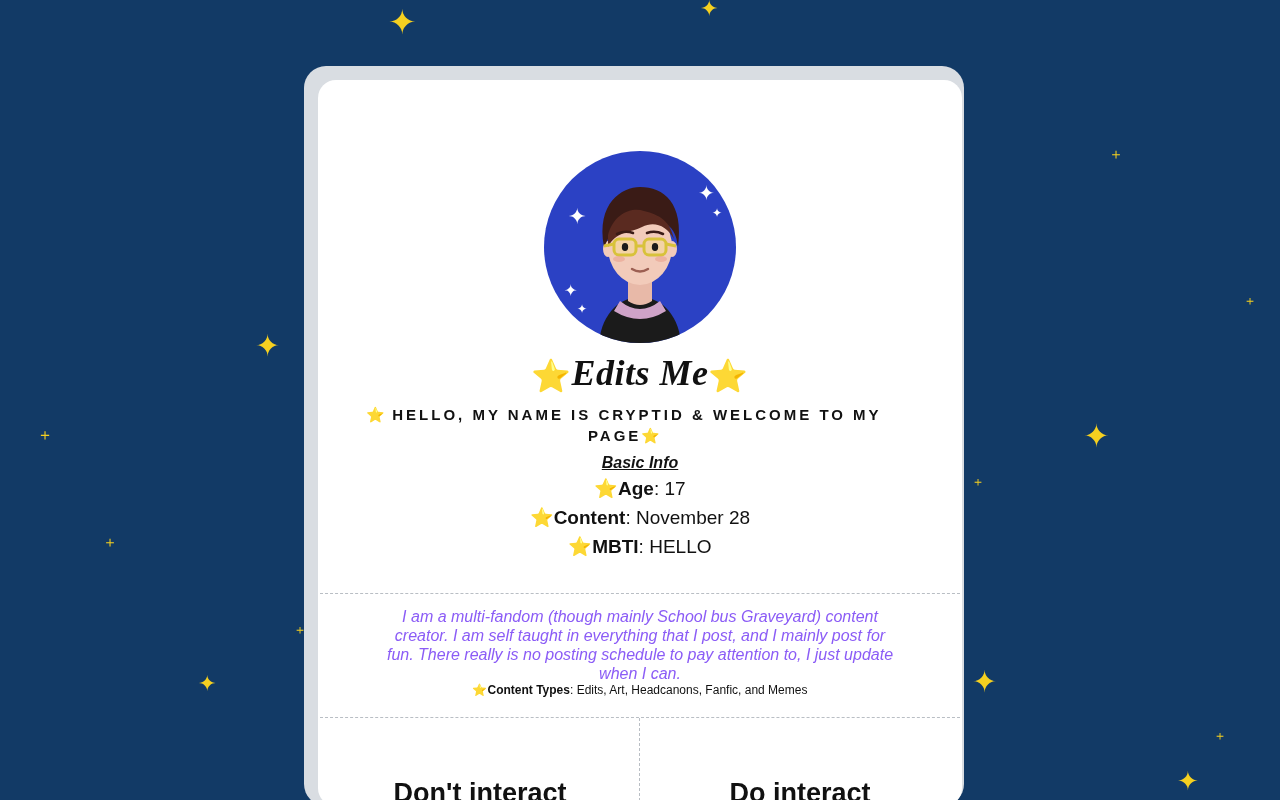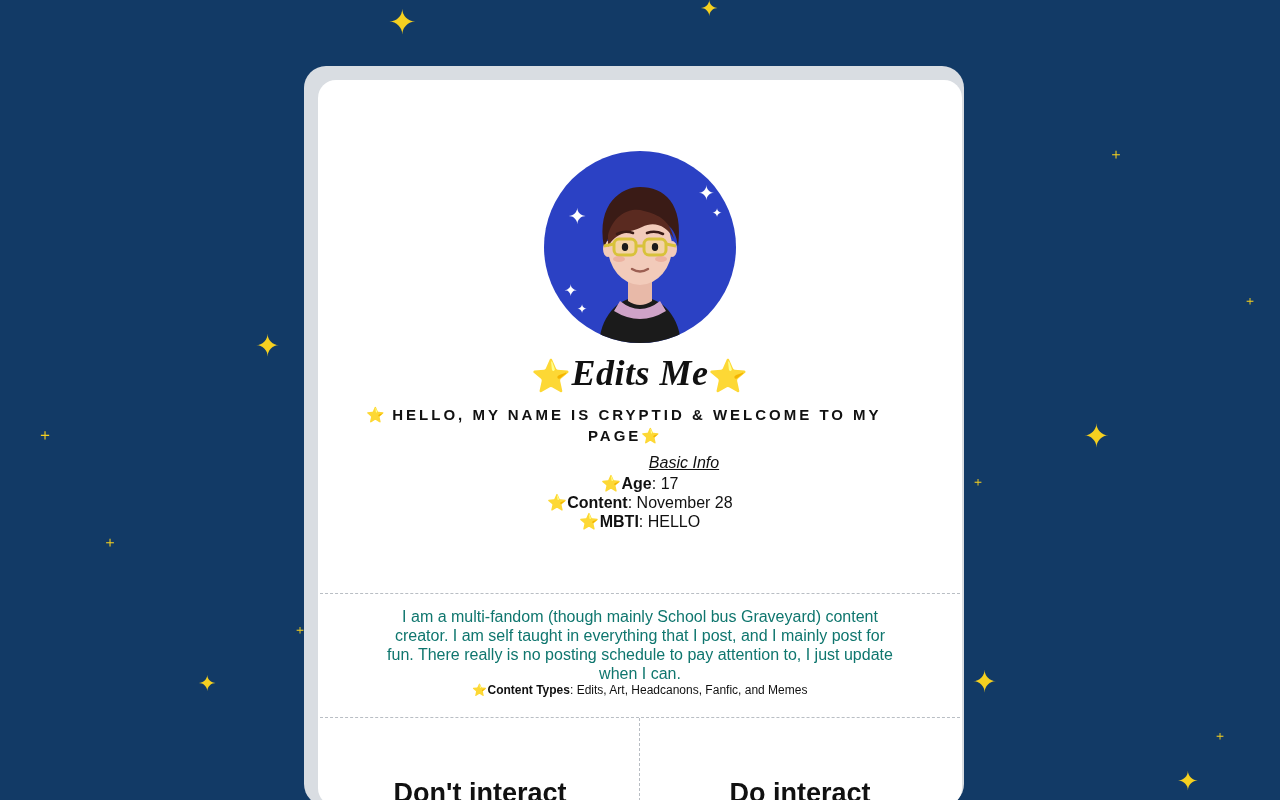--- a/index.html
+++ b/index.html
@@ -115,34 +115,33 @@
     color: #f5c518;
     font-family: "DejaVu Sans", sans-serif;
   }
 
   .basic-info-head {
     position: absolute;
     top: 374px;
     width: 100%;
     text-align: center;
     font-size: 16px;
-    font-weight: normal;
+    font-weight: bold;
     font-style: italic;
     text-decoration: underline;
     color: #111111;
-    margin-left: 44px;
   }
   .info-lines {
     position: absolute;
     top: 394px;
     width: 100%;
     text-align: center;
-    font-size: 16px;
-    color: #111111;
-    line-height: 19px;
+    font-size: 19px;
+    color: #111111;
+    line-height: 28px;
   }
   .info-lines .star { color: #f5c518; font-family: "DejaVu Sans", sans-serif; }
   .info-lines b { color: #111111; }
 
   
   .hr-dashed {
     position: absolute;
     left: 2px;
     right: 2px;
     border: 0;
@@ -156,21 +155,22 @@
 
   
   .bio {
     position: absolute;
     top: 527px;
     left: 62px;
     width: 520px;
     text-align: center;
     font-size: 16px;
     line-height: 19px;
-    color: #0f766e;
+    color: #8b5cf6;
+    font-style: italic;
   }
   .content-types {
     position: absolute;
     top: 603px;
     left: 40px;
     width: 564px;
     text-align: center;
     font-size: 12px;
     color: #111111;
   }

